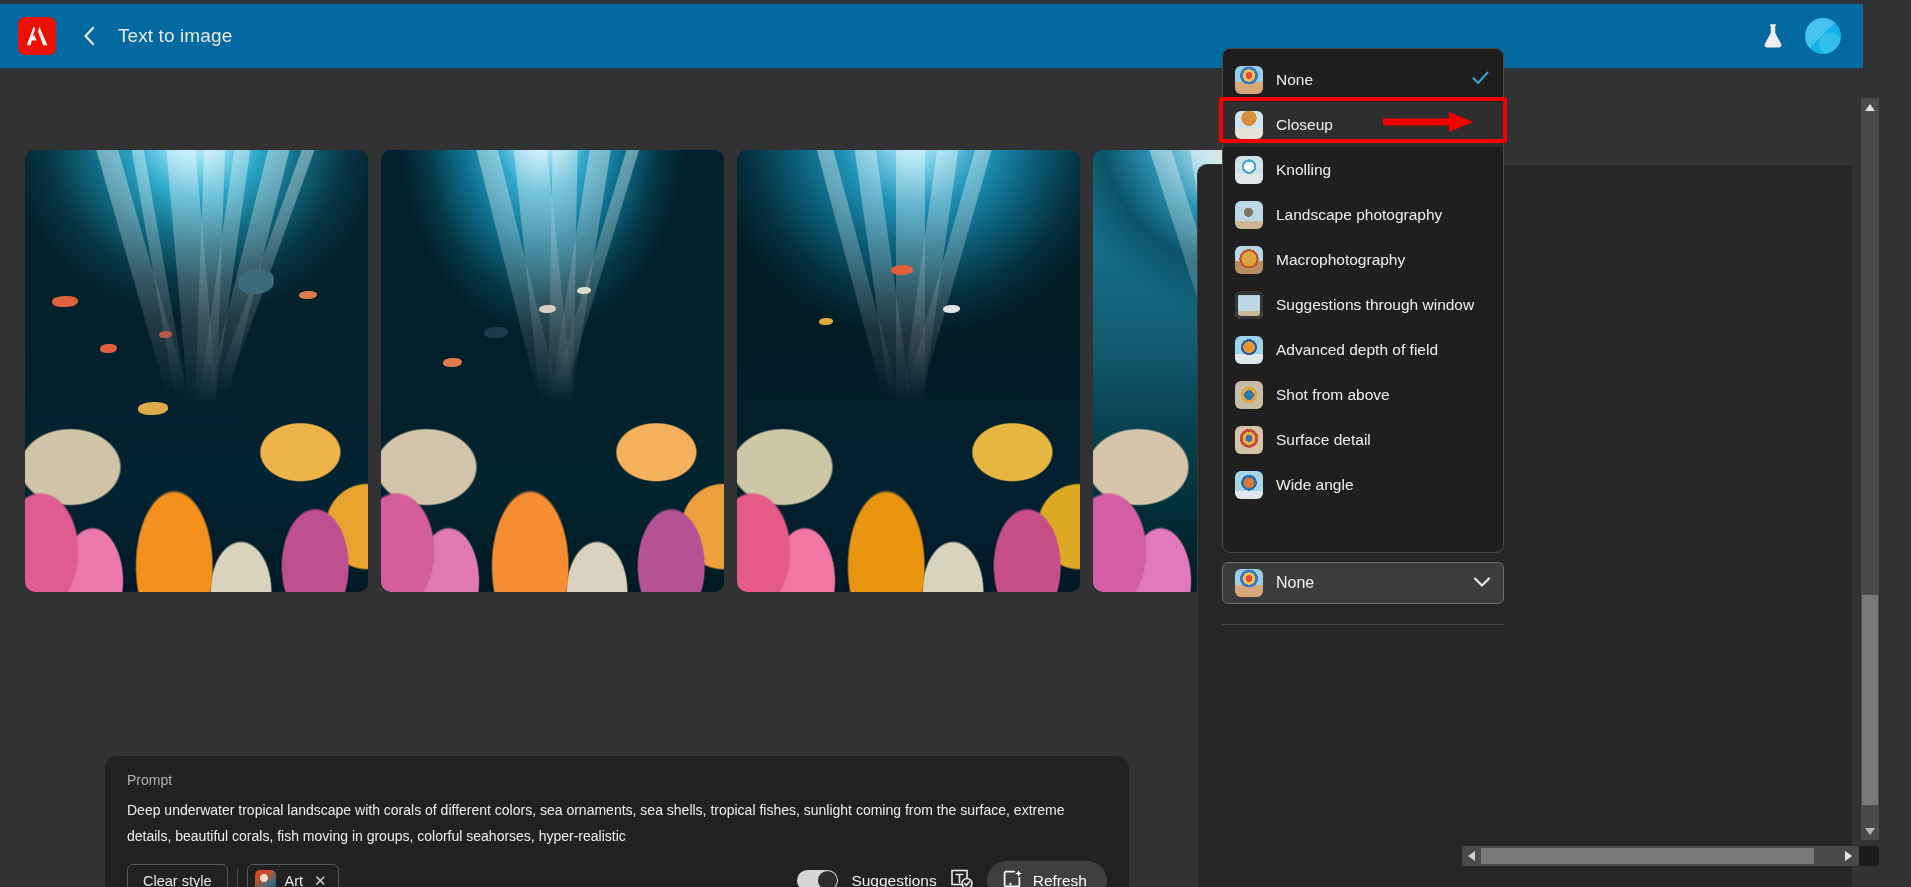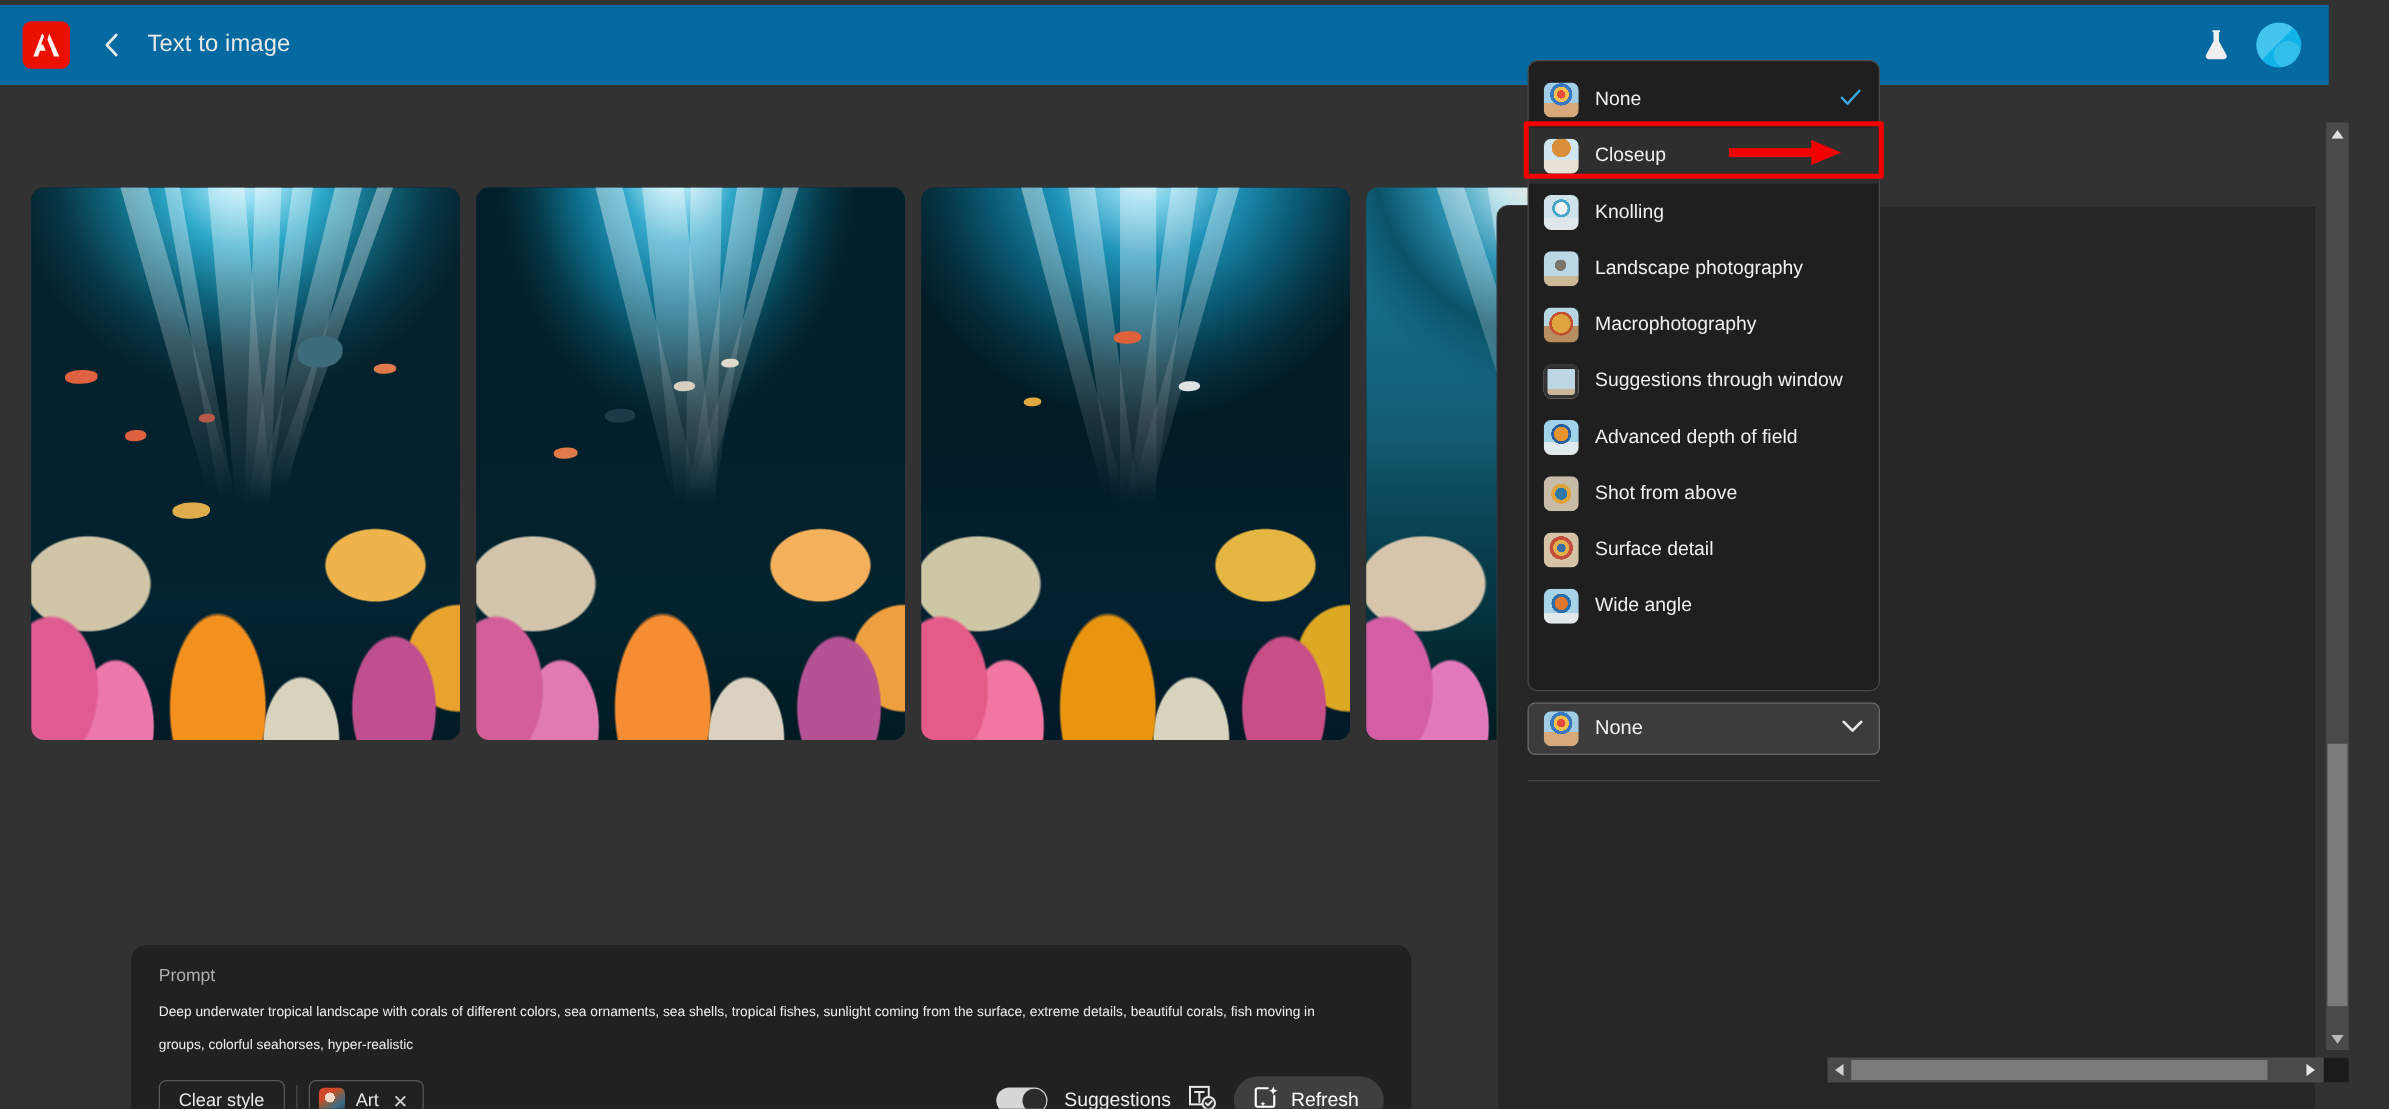--- a/index.html
+++ b/index.html
@@ -106,21 +106,21 @@
   .reef.v4 .floor{ filter: saturate(1.1) hue-rotate(-12deg) blur(.3px); }
   .reef .fish{ position:absolute; border-radius:50% 40% 50% 40%; }
 
   
   .prompt-card {
     position: absolute; left: 105px; top: 688px; width: 1024px; height: 158px;
     background: #212121; border-radius: 12px; padding: 16px 22px 0 22px;
   }
   .prompt-label { color: #b0b0b0; font-size: 14px; margin-bottom: 9px; }
   .prompt-text {
-    color: #efefef; font-size: 11px; line-height: 26px; max-width: 960px;
+    color: #efefef; font-size: 14px; line-height: 26px; max-width: 960px;
   }
   .prompt-actions {
     position: absolute; left: 22px; right: 22px; bottom: 14px;
     display: flex; align-items: center;
   }
   .chip-btn {
     height: 33px; padding: 0 15px; border-radius: 6px;
     border: 1px solid #5a5a5a; background: transparent; color: #e8e8e8;
     font-size: 14.5px; display: flex; align-items: center; cursor: pointer;
     font-family: "Liberation Sans", sans-serif;

